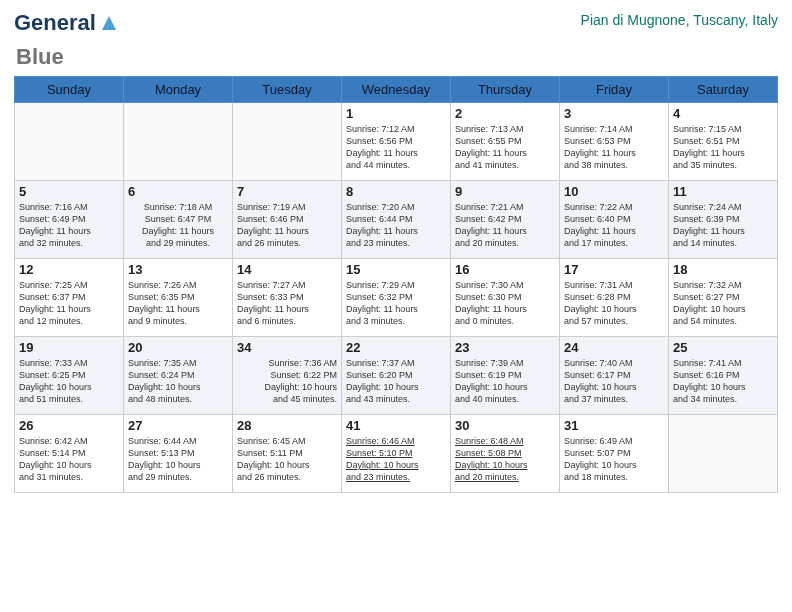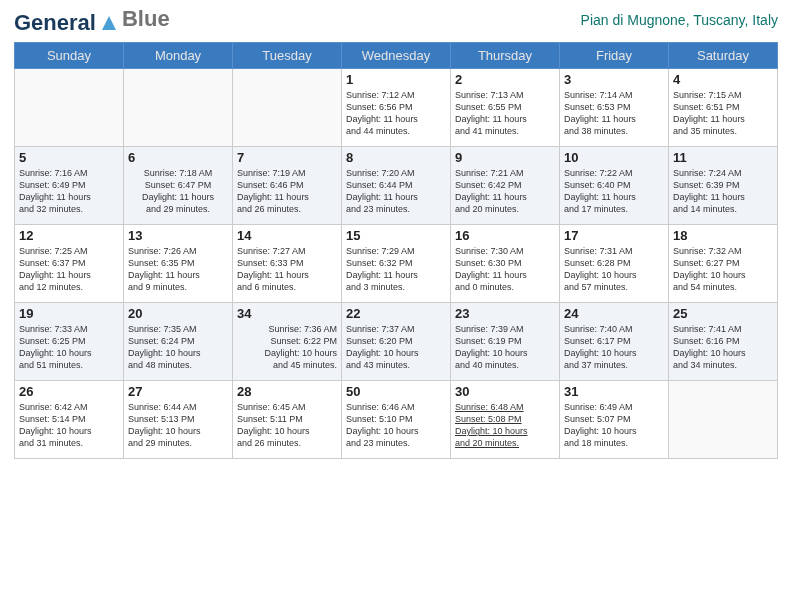--- a/index.html
+++ b/index.html
@@ -17,22 +17,23 @@
       padding: 10px 14px 10px 14px;
     }
     .header {
       display: flex;
       justify-content: space-between;
       align-items: flex-start;
       margin-bottom: 6px;
     }
     .logo {
       display: flex;
-      flex-direction: row;
+      flex-direction: column;
       align-items: flex-start;
+      gap: 12px;
     }
     .title-area {
       text-align: right;
     }
     .month-title {
       font-size: 36px;
       color: #1a1a2e;
       font-weight: 300;
       line-height: 1.1;
     }
@@ -41,21 +42,21 @@
       color: #0f766e;
       margin-top: 2px;
     }
     .calendar {
       width: 100%;
       border-collapse: collapse;
       table-layout: fixed;
     }
     .calendar th {
       background: #3a7abf;
-      color: #e5e5e5;
+      color: #0f172a;
       padding: 5px 2px;
       font-size: 13px;
       font-weight: normal;
       border: 1px solid #5590cc;
     }
     .calendar td {
       border: 1px solid #ccc;
       vertical-align: top;
       padding: 3px 4px;
       font-size: 9.5px;
@@ -315,22 +316,22 @@
 and 29 minutes.</div>
           </td>
           <td>
             <div class="day-num">28</div>
             <div class="cell-info" style="white-space: pre-line;">Sunrise: 6:45 AM
 Sunset: 5:11 PM
 Daylight: 10 hours
 and 26 minutes.</div>
           </td>
           <td>
-            <div class="day-num">50</div>
-            <div class="cell-info" style="white-space: pre-line;">Sunrise: 6:46 AM
+            <div class="day-num">41</div>
+            <div class="cell-info" style="white-space: pre-line; text-decoration: underline;">Sunrise: 6:46 AM
 Sunset: 5:10 PM
 Daylight: 10 hours
 and 23 minutes.</div>
           </td>
           <td>
             <div class="day-num">30</div>
             <div class="cell-info" style="white-space: pre-line; text-decoration: underline;">Sunrise: 6:48 AM
 Sunset: 5:08 PM
 Daylight: 10 hours
 and 20 minutes.</div>

